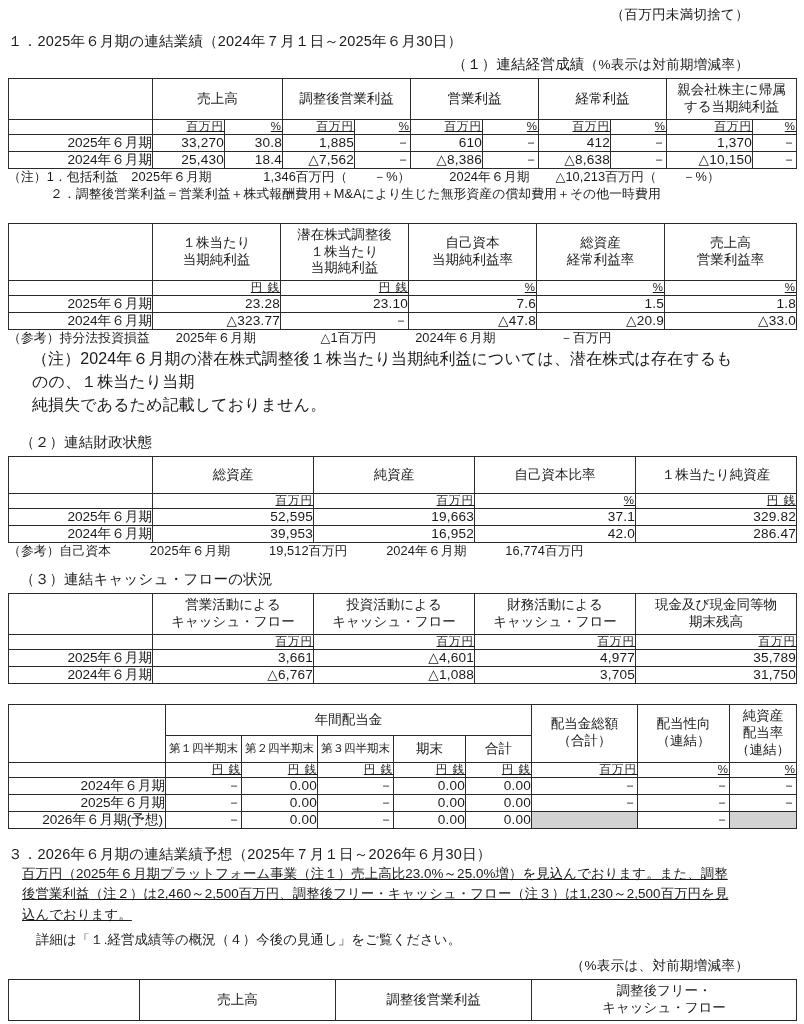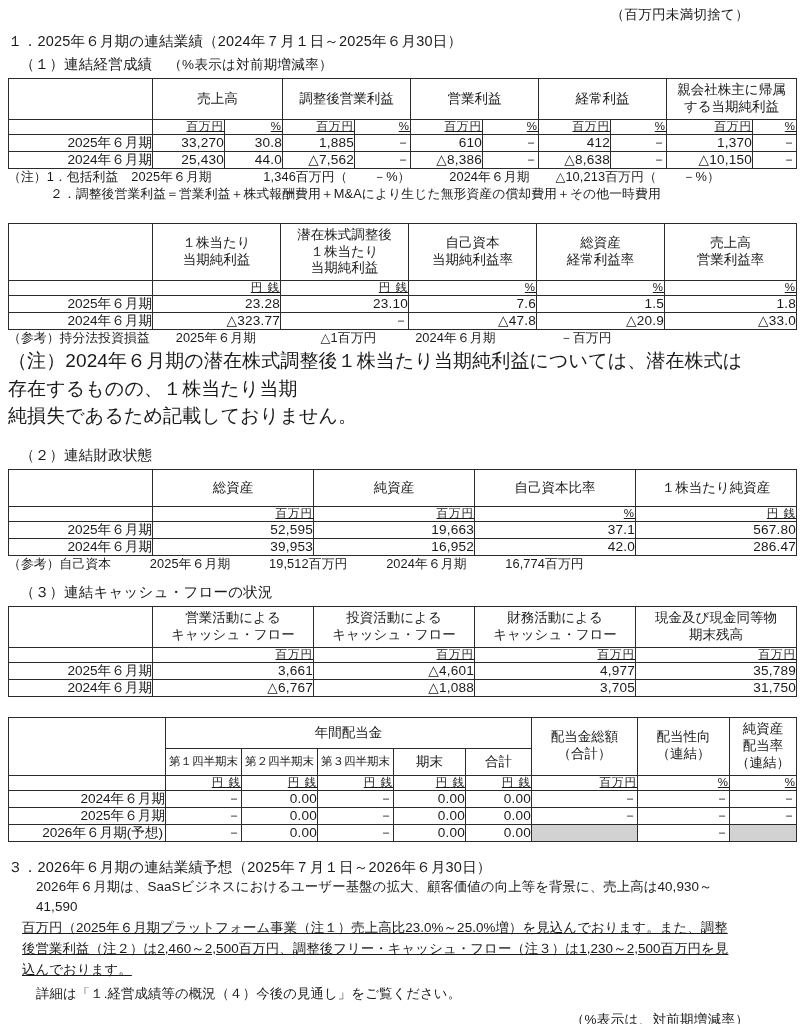--- a/index.html
+++ b/index.html
@@ -37,33 +37,33 @@
     white-space: nowrap;
   }
   .sub-title {
     font-size: 14.5px;
     letter-spacing: 0.2px;
     padding-left: 12px;
     white-space: nowrap;
   }
   .title-row {
     display: flex;
-    justify-content: flex-start;
+    justify-content: flex-end;
     align-items: flex-end;
-    gap: 16px;
   }
   .note-line {
     font-size: 12.8px;
     letter-spacing: 0.1px;
     white-space: nowrap;
   }
   .note-wrap {
-    font-size: 19px;
+    font-size: 16px;
     letter-spacing: 0.1px;
     line-height: 1.45;
+    margin-left: 24px;
   }
   .para {
     font-size: 13.4px;
     line-height: 1.55;
     letter-spacing: 0.1px;
   }
   .indent1 { padding-left: 14px; text-decoration: underline; }
   .indent2 { padding-left: 28px; }
   .indent3 { padding-left: 42px; }
 
@@ -190,21 +190,21 @@
       <td class="num">610</td>
       <td class="num">－</td>
       <td class="num">412</td>
       <td class="num">－</td>
       <td class="num">1,370</td>
       <td class="num">－</td>
     </tr>
     <tr class="rowh">
       <td class="label">2024年６月期</td>
       <td class="num">25,430</td>
-      <td class="num">44.0</td>
+      <td class="num">18.4</td>
       <td class="num">△7,562</td>
       <td class="num">－</td>
       <td class="num">△8,386</td>
       <td class="num">－</td>
       <td class="num">△8,638</td>
       <td class="num">－</td>
       <td class="num">△10,150</td>
       <td class="num">－</td>
     </tr>
   </tbody>
@@ -289,21 +289,21 @@
       <td class="unit">百万円</td>
       <td class="unit">百万円</td>
       <td class="unit">%</td>
       <td class="unit">円 銭</td>
     </tr>
     <tr class="rowh">
       <td class="label">2025年６月期</td>
       <td class="num">52,595</td>
       <td class="num">19,663</td>
       <td class="num">37.1</td>
-      <td class="num">567.80</td>
+      <td class="num">329.82</td>
     </tr>
     <tr class="rowh">
       <td class="label">2024年６月期</td>
       <td class="num">39,953</td>
       <td class="num">16,952</td>
       <td class="num">42.0</td>
       <td class="num">286.47</td>
     </tr>
   </tbody>
     </table>
@@ -430,21 +430,20 @@
       <td class="num">－</td>
       <td class="num shaded"></td>
     </tr>
   </tbody>
     </table>
 
   <div class="sp16"></div>
 
   <div class="sec-title">３．2026年６月期の連結業績予想（2025年７月１日～2026年６月30日）</div>
 
-  <div class="para indent2">2026年６月期は、SaaSビジネスにおけるユーザー基盤の拡大、顧客価値の向上等を背景に、売上高は40,930～41,590</div>
   <div class="para indent1">百万円（2025年６月期プラットフォーム事業（注１）売上高比23.0%～25.0%増）を見込んでおります。また、調整</div>
   <div class="para indent1">後営業利益（注２）は2,460～2,500百万円、調整後フリー・キャッシュ・フロー（注３）は1,230～2,500百万円を見</div>
   <div class="para indent1">込んでおります。</div>
   <div class="sp4"></div>
   <div class="para indent2">詳細は「１.経営成績等の概況（４）今後の見通し」をご覧ください。</div>
 
   <div class="sp6"></div>
   <div class="right-note">（%表示は、対前期増減率）</div>
   <div class="sp4"></div>
 

